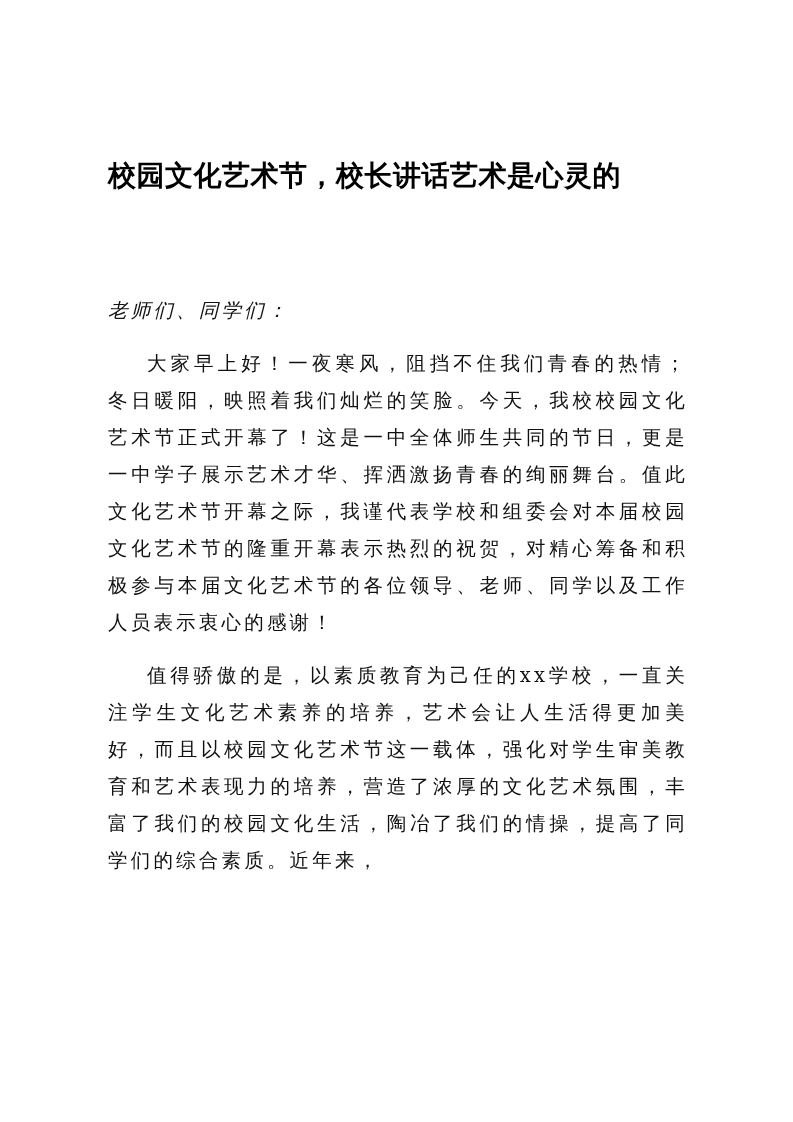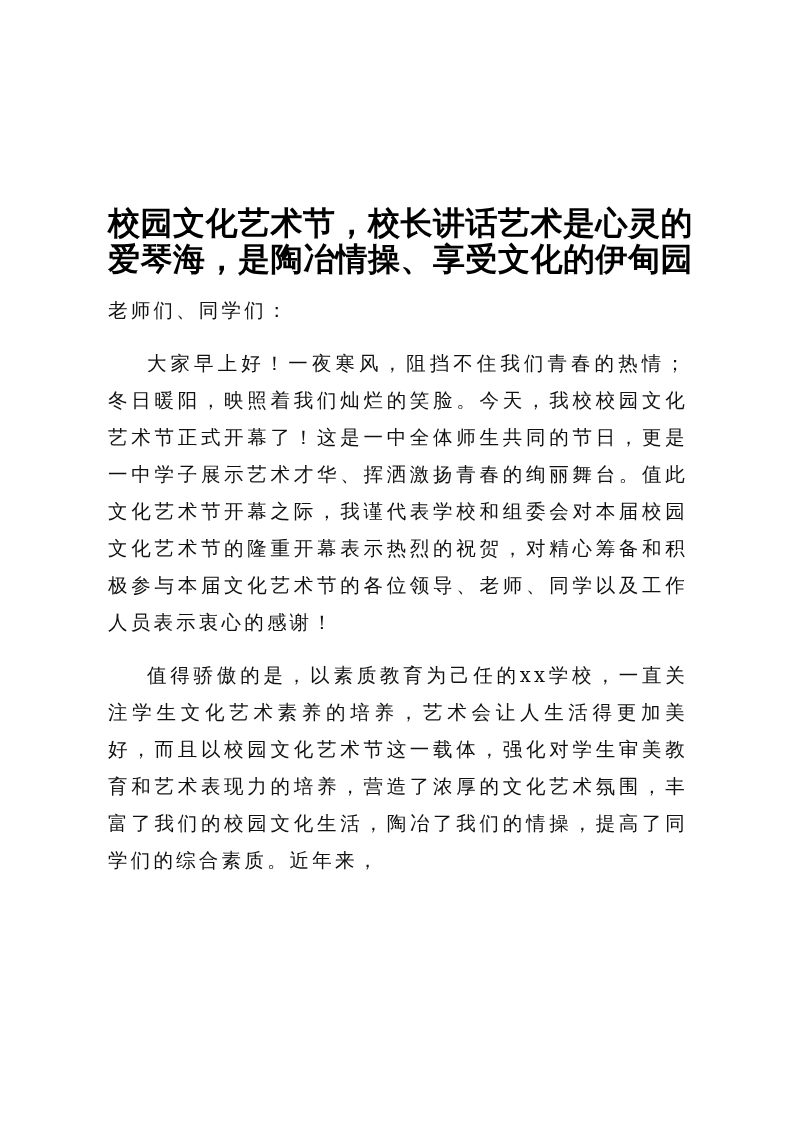--- a/index.html
+++ b/index.html
@@ -1,37 +1,36 @@
 <!DOCTYPE html>
 <html><head>
 <meta charset="utf-8">
 <style>
   html, body { margin: 0; padding: 0; background: #ffffff; }
   body { width: 793px; height: 1122px; position: relative; overflow: hidden; }
   .page { position: absolute; left: 0; top: 0; width: 793px; height: 1122px; background: #fff; }
   .title {
     position: absolute; left: 108px; top: 158px; width: 590px;
     font-family: "DejaVu Sans", sans-serif; font-weight: bold;
-    font-size: 32px; line-height: 36px; color: #000; letter-spacing: 0.5px; margin-top: 47px;
+    font-size: 28px; line-height: 36px; color: #000; letter-spacing: 0.5px;
   }
   .title div { white-space: nowrap; }
   .body {
     position: absolute; left: 108px; top: 292px; width: 580px;
     font-family: "DejaVu Serif", serif; font-size: 19.5px; color: #111;
     line-height: 37px; letter-spacing: 3.2px;
   }
-  .salutation { margin: 0 0 4px 0; }
+  .salutation { margin: 0 0 4px 0; font-style: italic; }
   .para { margin: 16px 0 9px 0; text-indent: 2em; text-align: justify; }
 </style>
 </head>
 <body>
 
 <div class="page">
   <div class="title">
     <div>校园文化艺术节，校长讲话艺术是心灵的</div>
-    <div>爱琴海，是陶冶情操、享受文化的伊甸园</div>
   </div>
   <div class="body">
     <p class="salutation">老师们、同学们：</p>
     <p class="para">大家早上好！一夜寒风，阻挡不住我们青春的热情；冬日暖阳，映照着我们灿烂的笑脸。今天，我校校园文化艺术节正式开幕了！这是一中全体师生共同的节日，更是一中学子展示艺术才华、挥洒激扬青春的绚丽舞台。值此文化艺术节开幕之际，我谨代表学校和组委会对本届校园文化艺术节的隆重开幕表示热烈的祝贺，对精心筹备和积极参与本届文化艺术节的各位领导、老师、同学以及工作人员表示衷心的感谢！</p>
     <p class="para">值得骄傲的是，以素质教育为己任的xx学校，一直关注学生文化艺术素养的培养，艺术会让人生活得更加美好，而且以校园文化艺术节这一载体，强化对学生审美教育和艺术表现力的培养，营造了浓厚的文化艺术氛围，丰富了我们的校园文化生活，陶冶了我们的情操，提高了同学们的综合素质。近年来，</p>
   </div>
 </div>
 
 </body></html>

